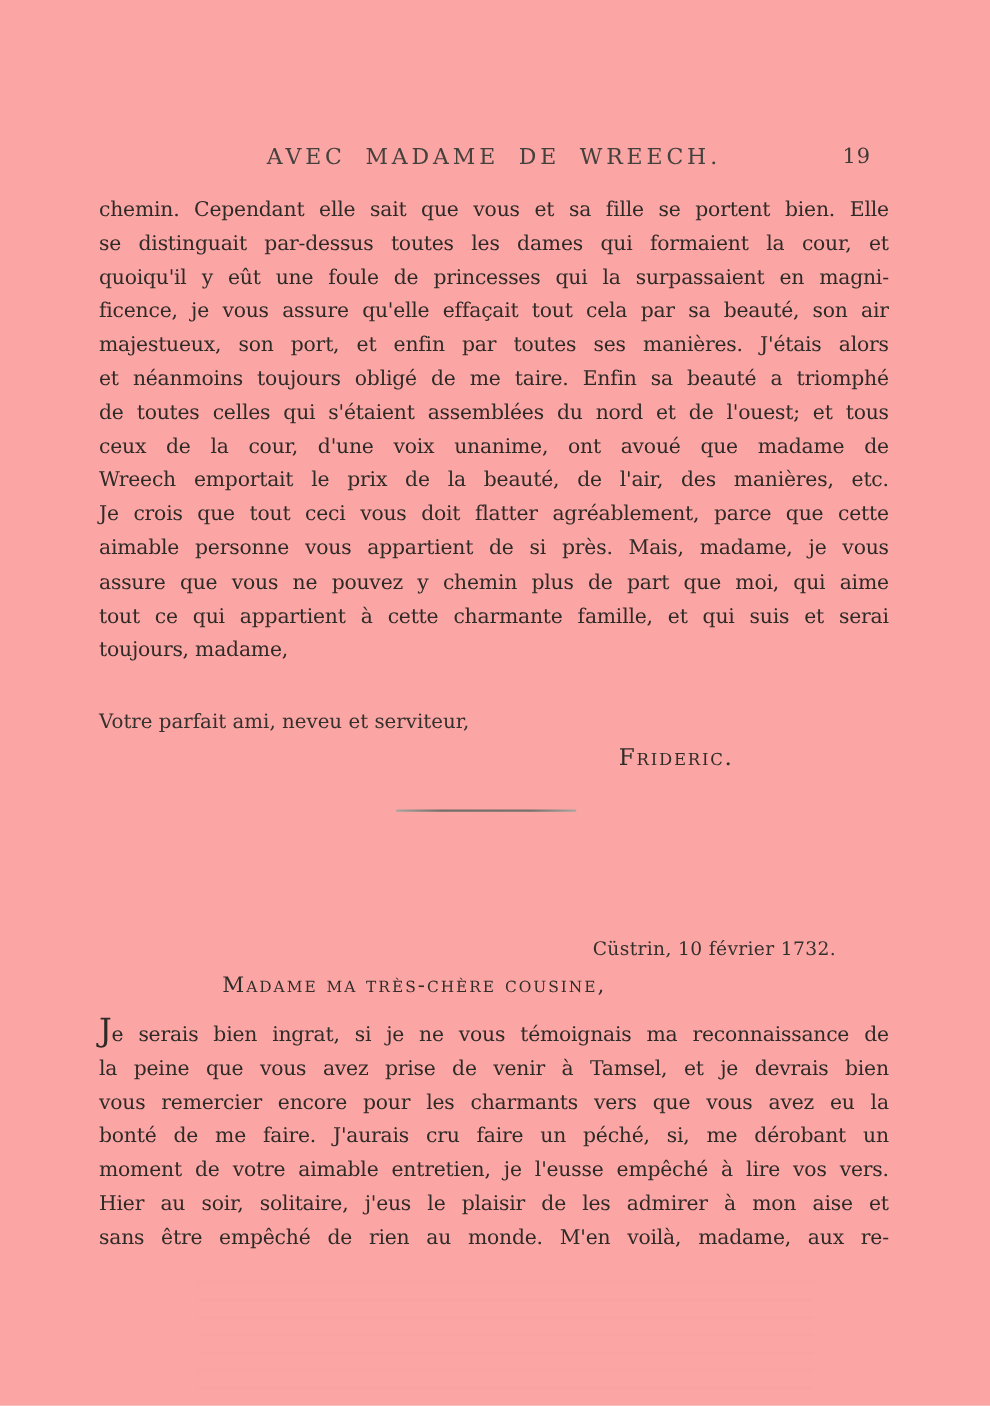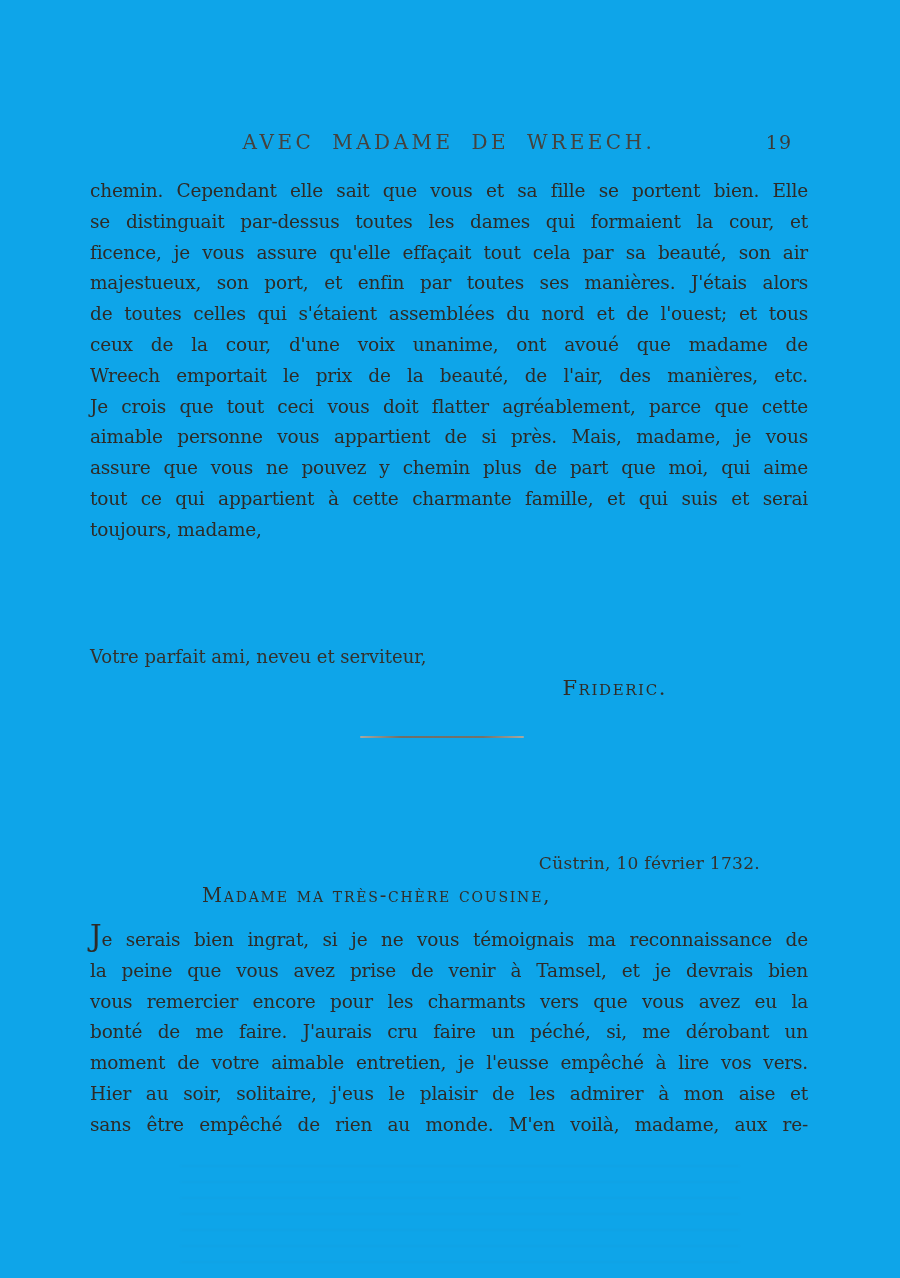--- a/index.html
+++ b/index.html
@@ -2,21 +2,21 @@
 <html lang="fr"><head>
 <meta charset="utf-8">
 <style>
   html, body { margin: 0; padding: 0; }
   body { background: #fcfdf9; }
 
   .page {
     position: relative;
     width: 900px;
     height: 1278px;
-    background: #0ea5e9;
+    background: #fca5a5;
     font-family: "DejaVu Serif", serif;
     color: #2e2b27;
     overflow: hidden;
   }
 
   .col {
     position: absolute;
     left: 90px;
     width: 718px;
   }
@@ -133,22 +133,24 @@
 <div class="page">
 
   <div class="col running-header">
     <div class="header-title">AVEC MADAME DE WREECH.</div>
     <div class="page-number">19</div>
   </div>
 
   <div class="col para para-1">
     <div class="bl j">chemin. Cependant elle sait que vous et sa fille se portent bien. Elle</div>
     <div class="bl j">se distinguait par-dessus toutes les dames qui formaient la cour, et</div>
+    <div class="bl j">quoiqu'il y eût une foule de princesses qui la surpassaient en magni-</div>
     <div class="bl j">ficence, je vous assure qu'elle effaçait tout cela par sa beauté, son air</div>
     <div class="bl j">majestueux, son port, et enfin par toutes ses manières. J'étais alors</div>
+    <div class="bl j">et néanmoins toujours obligé de me taire. Enfin sa beauté a triomphé</div>
     <div class="bl j">de toutes celles qui s'étaient assemblées du nord et de l'ouest; et tous</div>
     <div class="bl j">ceux de la cour, d'une voix unanime, ont avoué que madame de</div>
     <div class="bl j">Wreech emportait le prix de la beauté, de l'air, des manières, etc.</div>
     <div class="bl j">Je crois que tout ceci vous doit flatter agréablement, parce que cette</div>
     <div class="bl j">aimable personne vous appartient de si près. Mais, madame, je vous</div>
     <div class="bl j">assure que vous ne pouvez y chemin plus de part que moi, qui aime</div>
     <div class="bl j">tout ce qui appartient à cette charmante famille, et qui suis et serai</div>
     <div class="bl last">toujours, madame,</div>
   </div>
 

